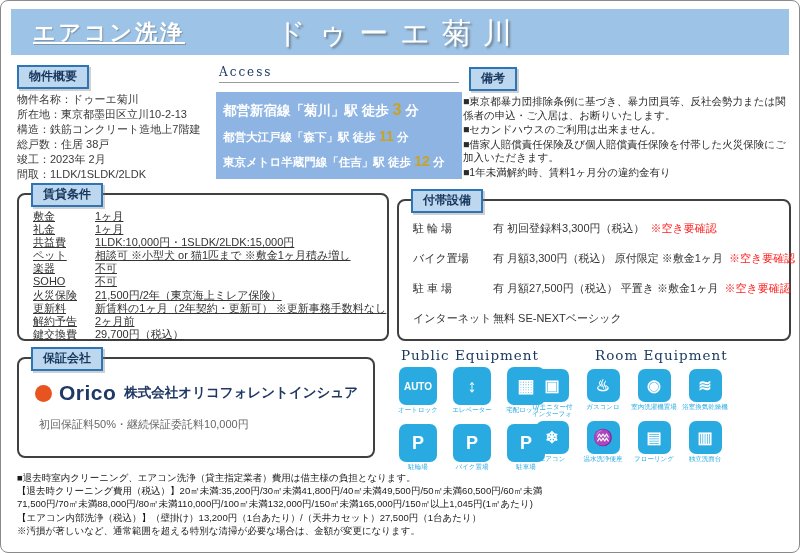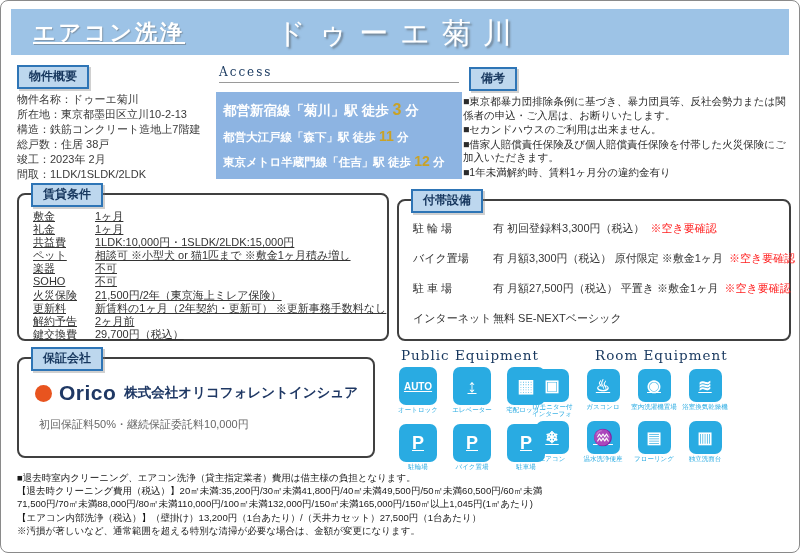--- a/index.html
+++ b/index.html
@@ -54,21 +54,21 @@
   .guarantor-detail{padding:12px 0 0 20px;font-size:11px;color:#666;}
   
   .eq-heading{position:absolute;font-family:"DejaVu Serif",serif;font-size:13.5px;letter-spacing:1px;color:#17375E;}
   .pub-heading{left:400px;top:346px;}
   .room-heading{left:594px;top:346px;}
   .eq-grid{position:absolute;display:grid;}
   .pub-grid{left:392px;top:366px;grid-template-columns:repeat(3,50px);grid-column-gap:4px;grid-row-gap:4px;}
   .room-grid{left:528px;top:368px;grid-template-columns:repeat(4,46px);grid-column-gap:5px;grid-row-gap:4px;}
   .eq{text-align:center;}
   .eq-icon{margin:0 auto;background:#29ABE2;color:#fff;border-radius:7px;display:flex;align-items:center;
-           justify-content:center;font-weight:bold;text-decoration:underline;}
+           justify-content:center;font-weight:bold;}
   .pub-grid .eq-icon{width:38px;height:38px;font-size:18px;}
   .room-grid .eq-icon{width:33px;height:33px;font-size:16px;}
   .eq-icon.txt{font-size:10px;letter-spacing:0;}
   .eq-label{font-size:6.5px;color:#29ABE2;margin-top:1px;line-height:7px;height:14px;overflow:hidden;}
   
   .footer-notes{position:absolute;left:16px;top:470px;width:772px;font-size:9.5px;line-height:13.2px;color:#1a1a1a;}
   .fn-line{white-space:nowrap;overflow:hidden;}
 </style>
 </head>
 <body>

